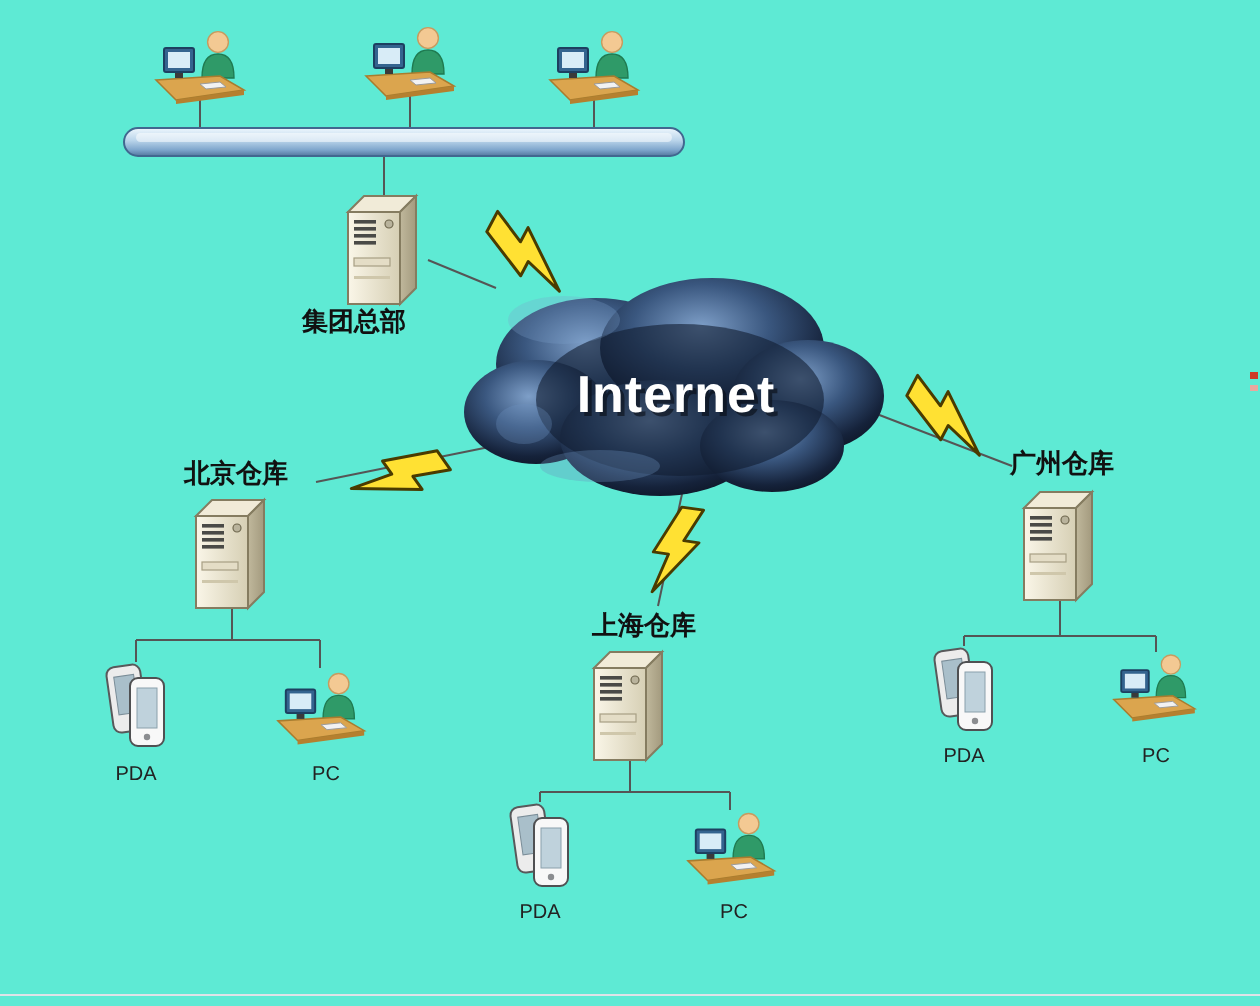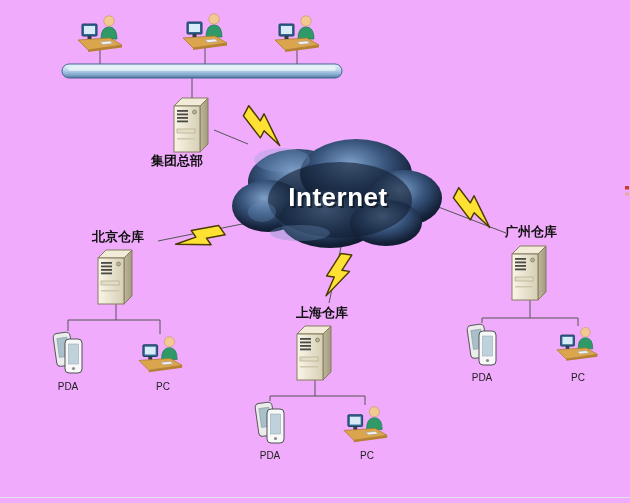--- a/index.html
+++ b/index.html
@@ -1,16 +1,16 @@
 <!DOCTYPE html>
 <html><head>
 <meta charset="utf-8">
 <style>
   html,body{margin:0;padding:0;background:#fff;}
-  .stage{position:relative;width:630px;height:503px;background:#f0abfc;overflow:hidden;}
+  .stage{position:relative;width:630px;height:503px;background:#5eead4;overflow:hidden;}
   svg{display:block;}
   text{font-family:"Liberation Sans","DejaVu Sans",sans-serif;}
   .site-label{font-size:13px;font-weight:bold;fill:#111111;}
   .dev-label{font-size:10px;fill:#222222;}
   .inet-label{font-size:26px;font-weight:bold;letter-spacing:0.5px;}
   .conn{stroke:#555555;stroke-width:1;fill:none;}
 </style>
 </head>
 <body>
 

